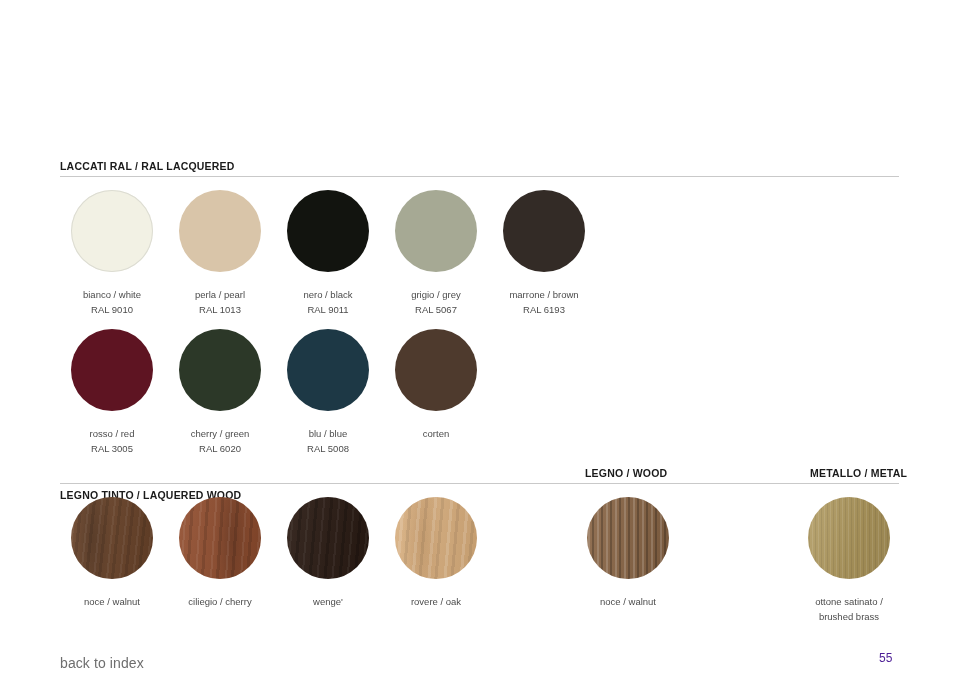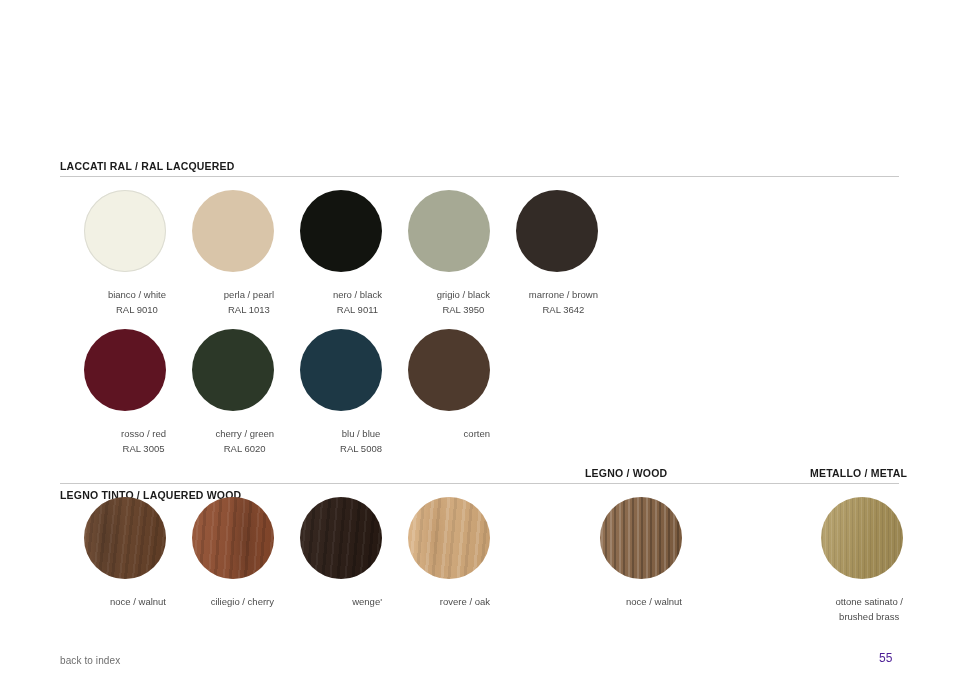--- a/index.html
+++ b/index.html
@@ -41,21 +41,21 @@
 
   
   .swatch-row {
     position: absolute;
     display: flex;
   }
   .swatch-cell {
     width: 108px;
     display: flex;
     flex-direction: column;
-    align-items: flex-end;
+    align-items: center;
   }
   .disc {
     width: 82px;
     height: 82px;
     border-radius: 50%;
     position: relative;
     overflow: hidden;
   }
   .disc.thin-border {
     box-shadow: inset 0 0 0 1px #dcdcd2;
@@ -78,21 +78,21 @@
   .grain-soft {
     position: absolute;
     inset: -10%;
   }
 
   
   .footer-left {
     position: absolute;
     left: 60px;
     top: 607px;
-    font-size: 10px;
+    font-size: 14px;
     color: #6e6e6e;
     letter-spacing: 0.1px;
   }
   .footer-right {
     position: absolute;
     left: 879px;
     top: 603px;
     font-size: 12px;
     color: #4c1d95;
   }
@@ -127,30 +127,30 @@
       <div class="disc" style="background:#12140f;"></div>
       <div class="label">
         <span>nero / black</span>
         <span class="l2">RAL 9011</span>
       </div>
     </div>
 
     <div class="swatch-cell">
       <div class="disc" style="background:#a6a994;"></div>
       <div class="label">
-        <span>grigio / black</span>
-        <span class="l2">RAL 3950</span>
+        <span>grigio / grey</span>
+        <span class="l2">RAL 5067</span>
       </div>
     </div>
 
     <div class="swatch-cell">
       <div class="disc" style="background:#332b26;"></div>
       <div class="label">
         <span>marrone / brown</span>
-        <span class="l2">RAL 3642</span>
+        <span class="l2">RAL 6193</span>
       </div>
     </div>
 
   </div>
 
   <div class="swatch-row" style="left:58px; top:281px;">
 
     <div class="swatch-cell">
       <div class="disc" style="background:#5e1422;"></div>
       <div class="label">

